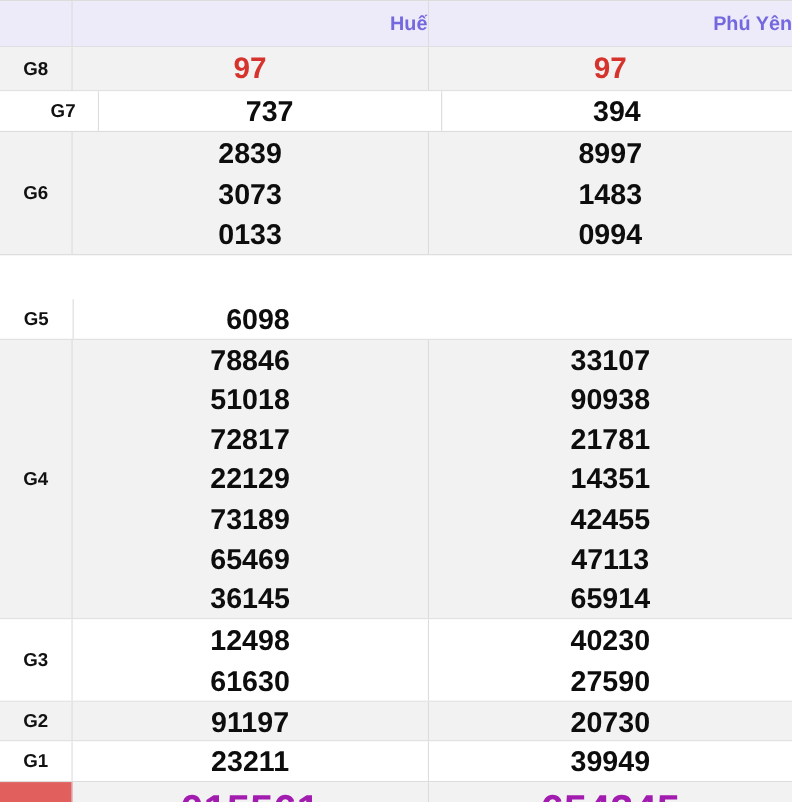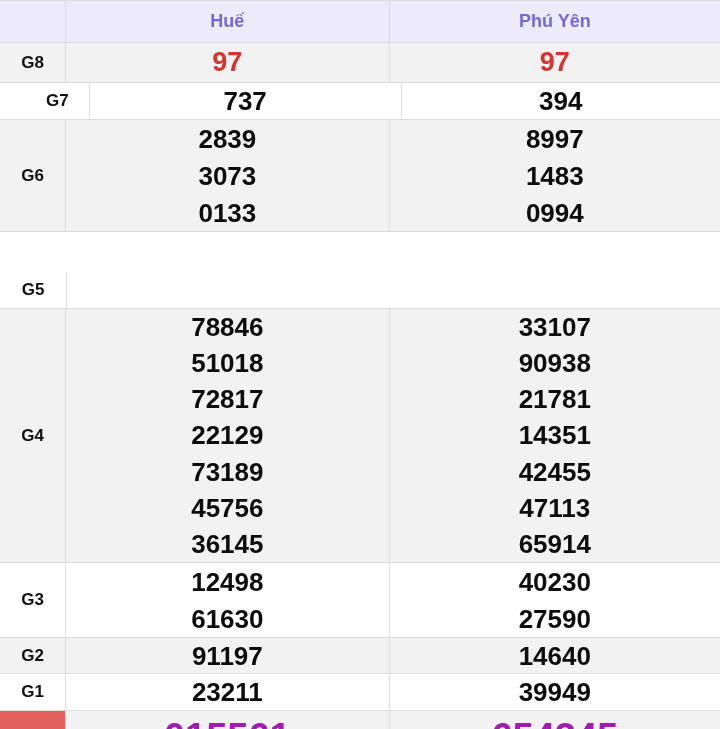--- a/index.html
+++ b/index.html
@@ -36,20 +36,21 @@
     color: #111111;
     justify-content: center;
   }
   .col-hue   { width: 328px; border-right: 1px solid #dcdcdc; }
   .col-phuyen{ width: 335px; }
   .header-cell {
     font-weight: bold;
     font-size: 18px;
     color: #7468de;
     justify-content: center;
+    align-items: flex-end;
   }
   .value {
     font-weight: bold;
     font-size: 26px;
     color: #0d0d0d;
     line-height: 1;
     display: flex;
     align-items: center;
     flex: 1;
   }
@@ -116,30 +117,33 @@
           <div class="value">0133</div>
         </div>
         <div class="cell col-phuyen">
           <div class="value">8997</div>
           <div class="value">1483</div>
           <div class="value">0994</div>
         </div>
       </div>
       <div class="row" style="height: 37px; margin-top: 40px;">
         <div class="cell label-cell">G5</div>
+        <div class="cell col-phuyen">
+          <div class="value">6098</div>
+        </div>
       </div>
       <div class="row alt" style="height: 254px;">
         <div class="cell label-cell">G4</div>
         <div class="cell col-hue">
           <div class="value">78846</div>
           <div class="value">51018</div>
           <div class="value">72817</div>
           <div class="value">22129</div>
           <div class="value">73189</div>
-          <div class="value">45756</div>
+          <div class="value">65469</div>
           <div class="value">36145</div>
         </div>
         <div class="cell col-phuyen">
           <div class="value">33107</div>
           <div class="value">90938</div>
           <div class="value">21781</div>
           <div class="value">14351</div>
           <div class="value">42455</div>
           <div class="value">47113</div>
           <div class="value">65914</div>
@@ -155,21 +159,21 @@
           <div class="value">40230</div>
           <div class="value">27590</div>
         </div>
       </div>
       <div class="row alt" style="height: 36px;">
         <div class="cell label-cell">G2</div>
         <div class="cell col-hue">
           <div class="value">91197</div>
         </div>
         <div class="cell col-phuyen">
-          <div class="value">14640</div>
+          <div class="value">20730</div>
         </div>
       </div>
       <div class="row" style="height: 37px; justify-content: center;">
         <div class="cell label-cell">G1</div>
         <div class="cell col-hue">
           <div class="value">23211</div>
         </div>
         <div class="cell col-phuyen">
           <div class="value">39949</div>
         </div>

